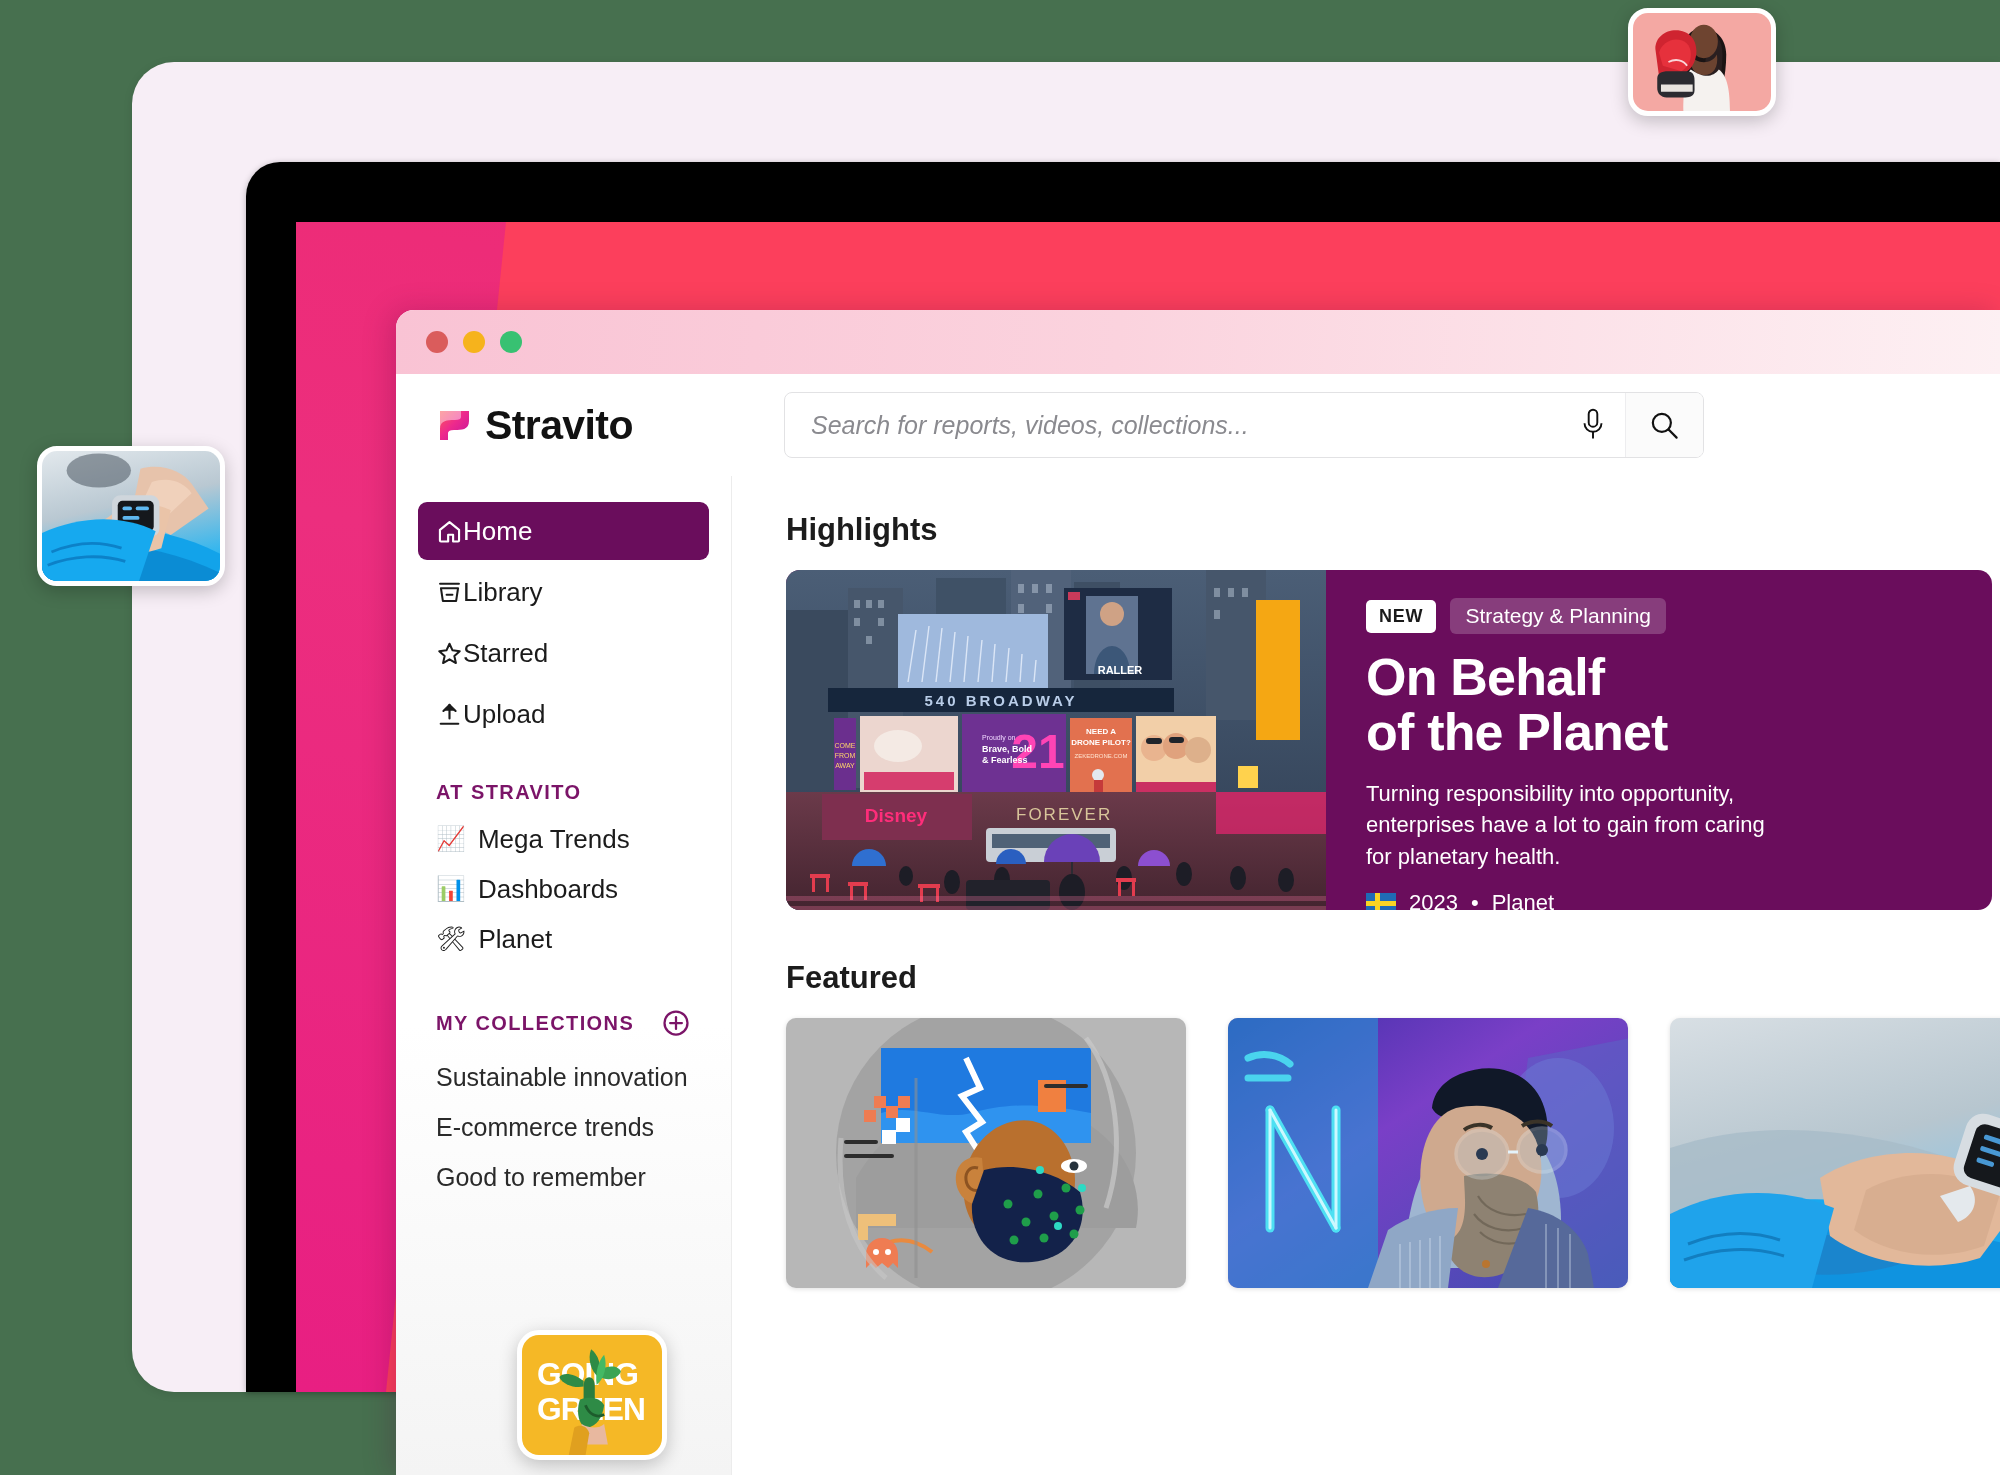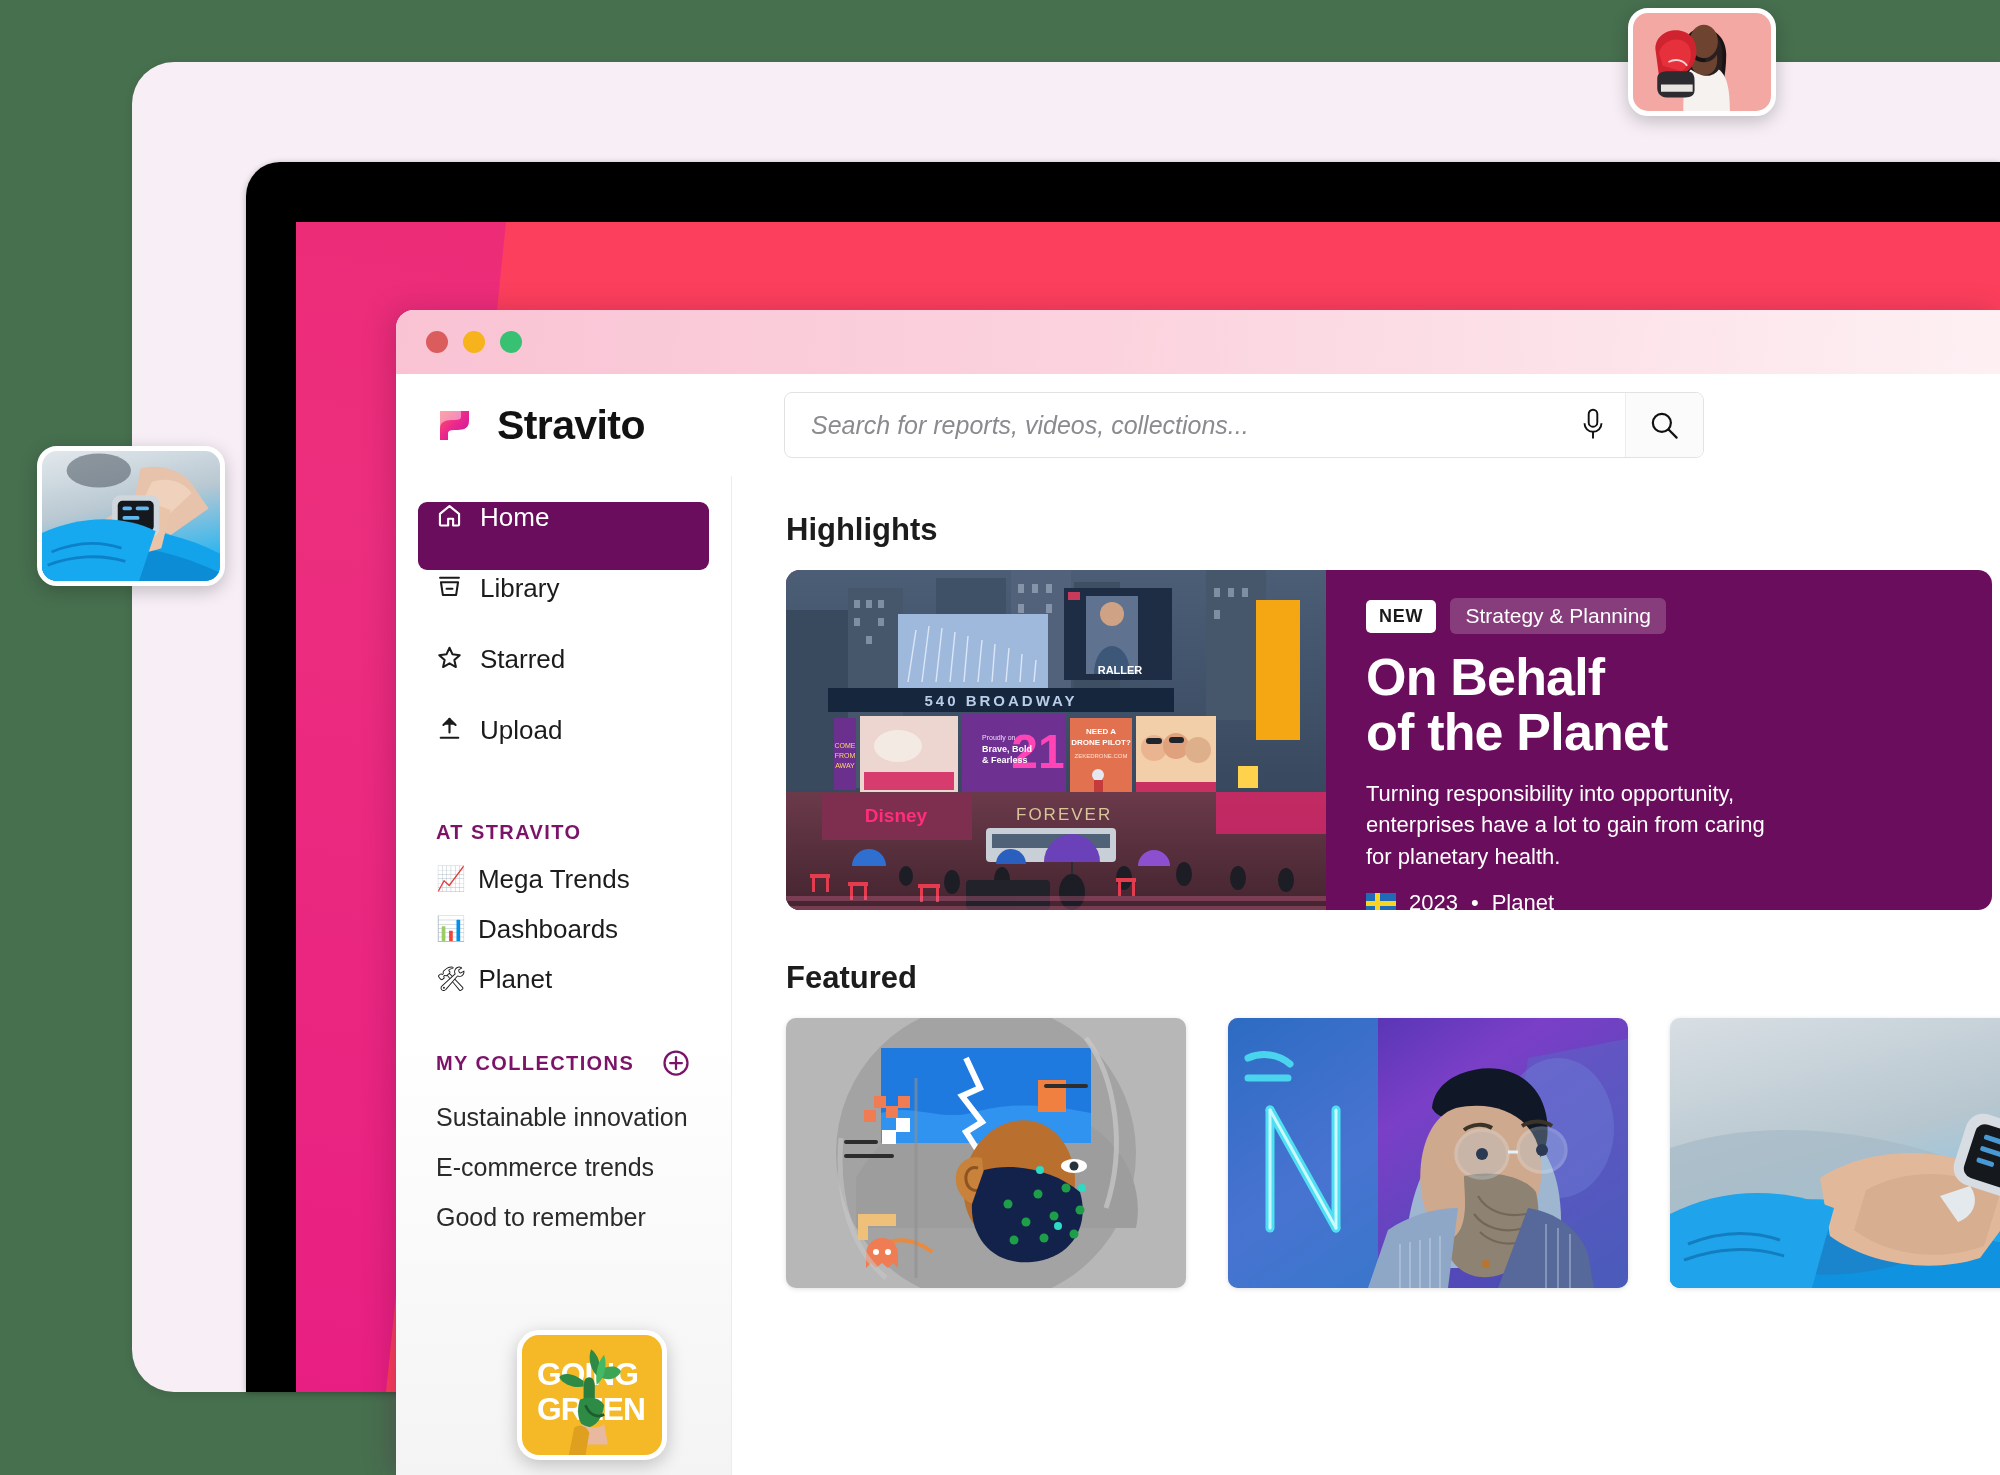--- a/index.html
+++ b/index.html
@@ -69,21 +69,21 @@
   .dot.y { background: #f6b31c; }
   .dot.g { background: #38c172; }
 
   
   .appheader {
     height: 102px;
     background: #fff;
     display: flex; align-items: center;
     padding: 0 0 0 36px;
   }
-  .brand { display: flex; align-items: center; gap: 20px; width: 352px; }
+  .brand { display: flex; align-items: center; gap: 8px; width: 352px; }
   .logo-mark { width: 45px; height: 45px; flex: 0 0 45px; }
   .brand-name {
     font-size: 41px; font-weight: 700; color: #121212;
     letter-spacing: -0.6px;
   }
   .searchwrap {
     flex: 1; display: flex; align-items: center;
     height: 66px; margin-right: 0;
     border: 1.5px solid #e2e2e4; border-radius: 8px;
     background: #fff; overflow: hidden;
@@ -110,22 +110,22 @@
   
   .appbody { display: flex; height: calc(100% - 166px); }
 
   .sidebar {
     width: 336px; flex: 0 0 336px;
     border-right: 1.5px solid #ececec;
     background: linear-gradient(180deg, #ffffff 0%, #ffffff 55%, #f4f4f4 100%);
     padding: 26px 22px 0 22px;
   }
   .nav-item {
-    display: flex; align-items: flex-start; gap: 17px;
-    height: 68px; padding: 0 18px; border-radius: 9px;
+    display: flex; align-items: center; 
+    height: 58px; padding: 0 18px; border-radius: 9px;
     font-size: 26px; color: #1b1b1b; cursor: pointer;
     margin-bottom: 3px;
   }
   .nav-item.active { background: #6a0d5c; color: #fff; }
   .nav-icon { width: 27px; height: 27px; display: inline-flex; flex: 0 0 27px;
               align-items: center; justify-content: center; }
 
   .sect-title {
     margin: 38px 0 10px 18px;
     font-size: 20px; font-weight: 700; letter-spacing: 1.4px;

